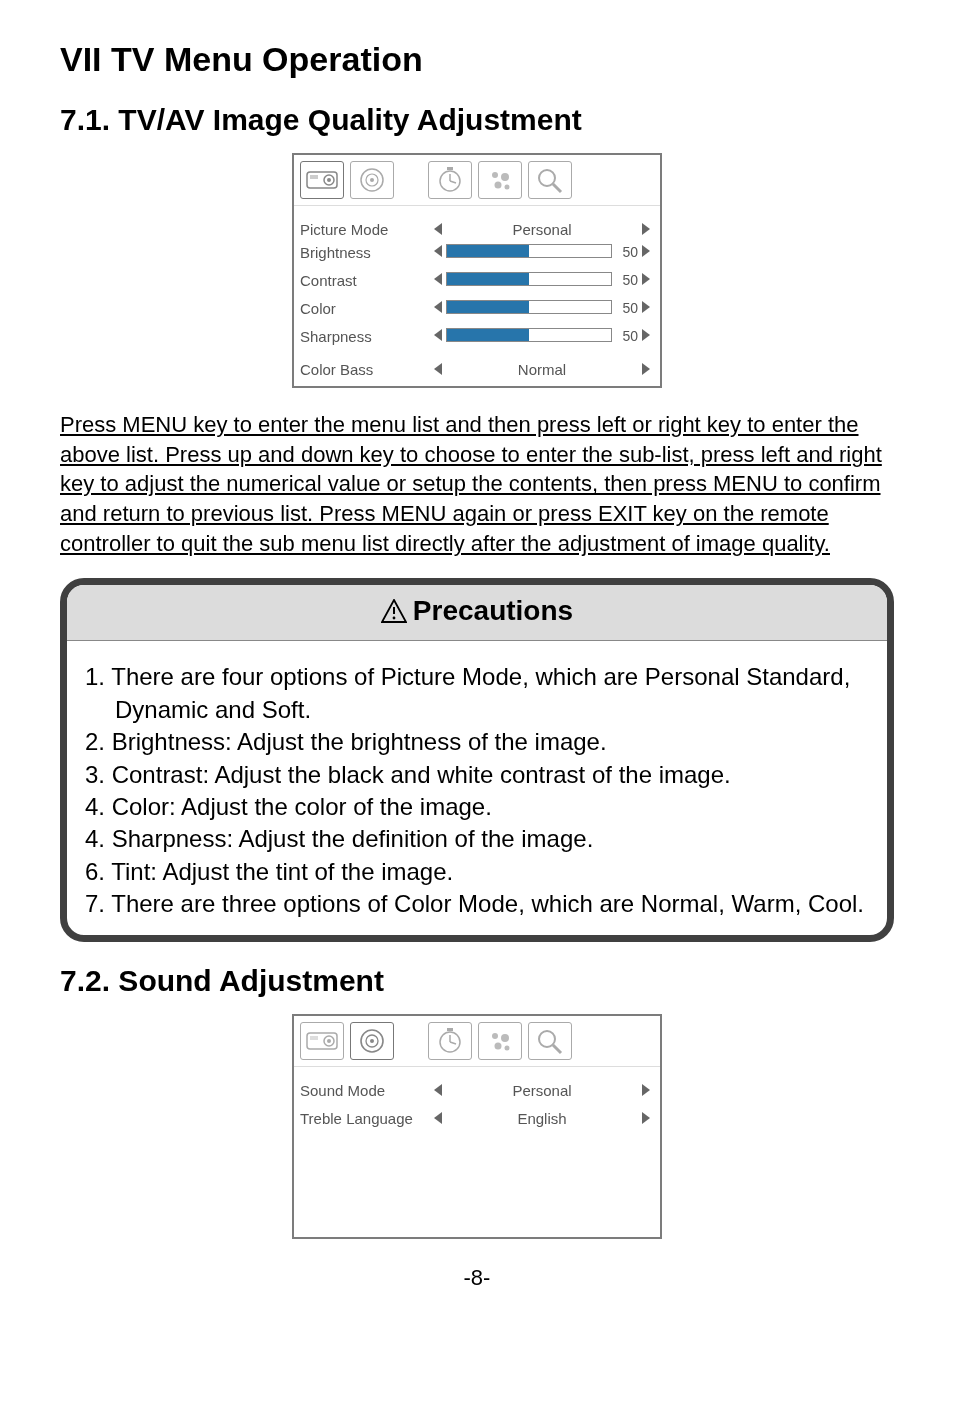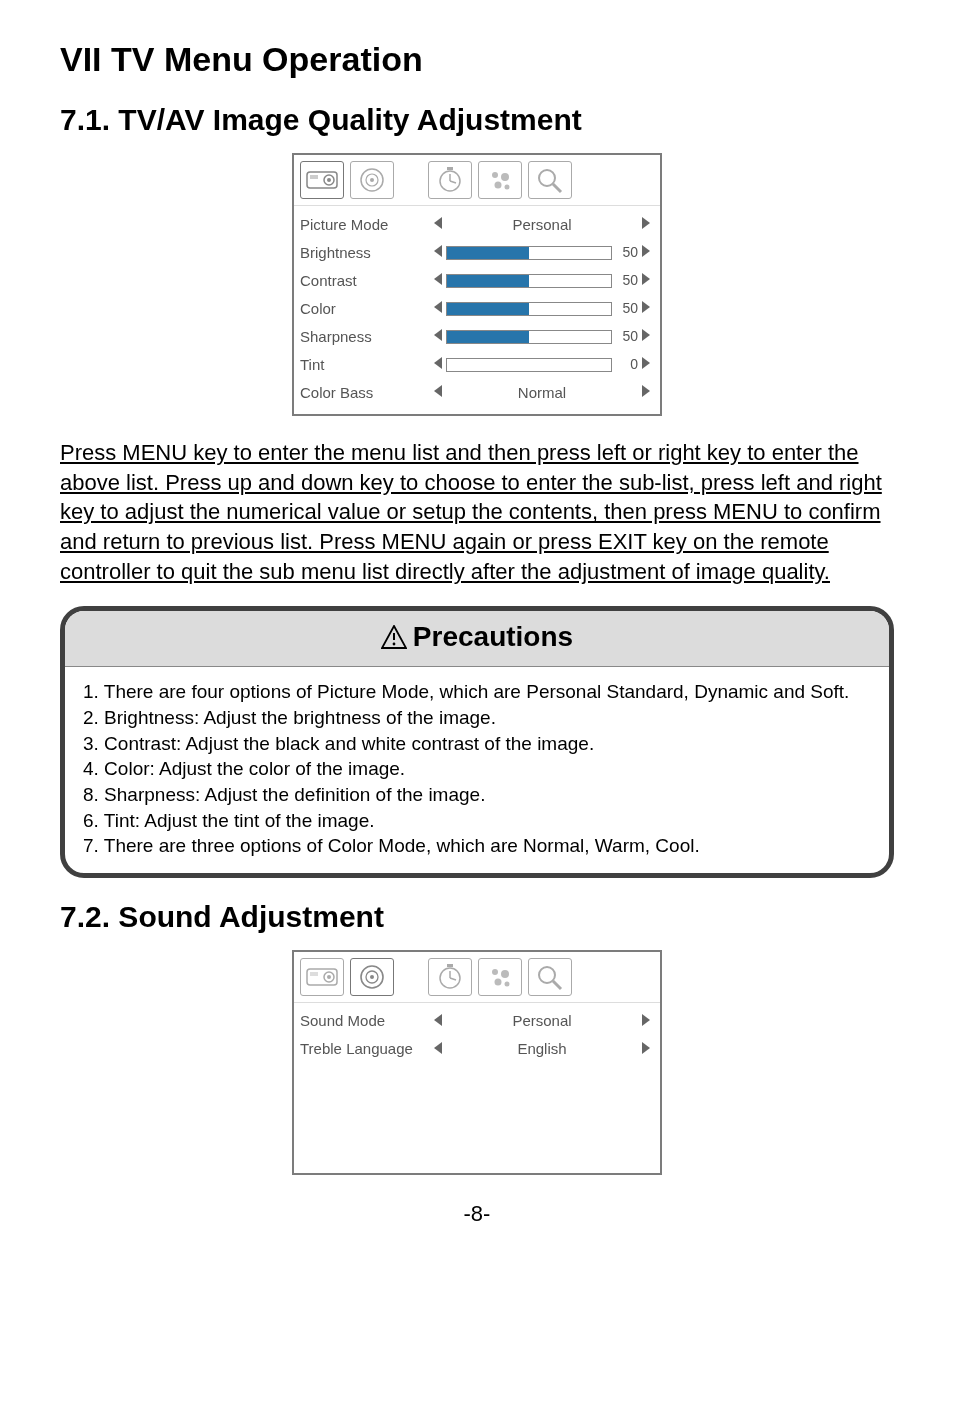--- a/index.html
+++ b/index.html
@@ -8,47 +8,47 @@
     .title { font-size: 34px; font-weight: bold; margin-bottom: 24px; }
     .subtitle { font-size: 30px; font-weight: bold; margin-bottom: 16px; }
 
     .menu-box { width: 370px; margin: 0 auto 22px auto; border: 2px solid #7c7c7c; background: #fff; }
     .icon-row { display: flex; padding: 6px; gap: 6px; border-bottom: 1px solid #ddd; align-items: center; }
     .icon-row .gap { width: 22px; }
     .icon-cell { border: 1px solid #aaa; border-radius: 3px; padding: 2px; display: flex; align-items: center; justify-content: center; width: 44px; height: 38px; }
     .icon-cell.selected { border: 1px solid #777; background: #fff; }
 
     .menu-body { padding: 4px 6px 8px 6px; }
-    .menu-item { display: flex; align-items: center; height: 28px; font-size: 15px; color: #555; }
+    .menu-item { display: flex; align-items: flex-end; height: 28px; font-size: 15px; color: #555; }
     .mi-label { flex: 0 0 130px; }
     .mi-left { flex: 0 0 16px; text-align: center; font-size: 14px; }
     .mi-right { flex: 0 0 16px; text-align: center; font-size: 14px; }
 
     .bar-wrap { position: relative; height: 14px; width: 100%; border: 1px solid #888; display: flex; align-items: stretch; }
     .bar-fill { height: 100%; background: #2775ab; }
 
     .menu-item .mi-val-text { flex: 1; text-align: center; }
 
     .para { font-size: 22px; line-height: 1.35; margin-bottom: 20px; text-decoration: underline; }
 
-    .precaution-box { border: 5px solid #404040; border-radius: 24px; overflow: hidden; margin-bottom: 22px; }
+    .precaution-box { border: 7px solid #404040; border-radius: 24px; overflow: hidden; margin-bottom: 22px; }
     .precaution-head { background: #dcdcdc; text-align: center; font-size: 28px; font-weight: bold; padding: 10px 0; border-bottom: 1px solid #888; }
-    .precaution-body { padding: 12px 18px 14px 18px; font-size: 19px; line-height: 1.35; }
+    .precaution-body { padding: 20px 18px 14px 18px; font-size: 24px; line-height: 1.35; }
     .precaution-body .li { padding-left: 30px; text-indent: -30px; }
 
     .page-num { text-align: center; font-size: 22px; margin-top: 26px; }
 
     .tri-l { display: inline-block; width: 0; height: 0; border-top: 6px solid transparent; border-bottom: 6px solid transparent; border-right: 8px solid #666; }
     .tri-r { display: inline-block; width: 0; height: 0; border-top: 6px solid transparent; border-bottom: 6px solid transparent; border-left: 8px solid #666; }
     .warn-icon { display: inline-block; vertical-align: -3px; margin-right: 6px; }
 
     .bar-row .mi-left, .bar-row .mi-right { font-size: 12px; }
     .bar-row { align-items: center; }
 
-    .bar-block { display: flex; align-items: flex-end; flex: 1; gap: 4px; }
+    .bar-block { display: flex; align-items: flex-start; flex: 1; gap: 4px; }
     .bar-block .bar-wrap { flex: 1; }
     .bar-block .num { width: 22px; text-align: right; font-size: 14px; color: #555; }
   </style>
 </head>
 <body>
 
 <div class="title">VII  TV Menu Operation</div>
 
 <div class="subtitle">7.1. TV/AV Image Quality Adjustment</div>
 
@@ -137,31 +137,20 @@
       <div class="mi-label">Sharpness</div>
       <div class="mi-left"><span class="tri-l"></span></div>
       <div class="bar-block">
         <div class="bar-wrap">
             <div class="bar-fill" style="width:50%"></div>
           </div>
         <div class="num">50</div>
       </div>
       <div class="mi-right"><span class="tri-r"></span></div>
     </div>
-    <div class="menu-item bar-row">
-      <div class="mi-label">Tint</div>
-      <div class="mi-left"><span class="tri-l"></span></div>
-      <div class="bar-block">
-        <div class="bar-wrap">
-            <div class="bar-fill" style="width:0%"></div>
-          </div>
-        <div class="num">0</div>
-      </div>
-      <div class="mi-right"><span class="tri-r"></span></div>
-    </div>
     <div class="menu-item">
       <div class="mi-label">Color Bass</div>
       <div class="mi-left"><span class="tri-l"></span></div>
       <div class="mi-val-text">Normal</div>
       <div class="mi-right"><span class="tri-r"></span></div>
     </div>
   </div>
 </div>
 
 <div class="para">Press MENU key to enter the menu list and then press left or right key to enter the above list. Press up and down key to choose to enter the sub-list, press left and right key to adjust the numerical value or setup the contents, then press MENU to confirm and return to previous list. Press MENU again or press EXIT key on the remote controller to quit the sub menu list directly after the adjustment of image quality.</div>
@@ -174,21 +163,21 @@
           <line x1="13" y1="8" x2="13" y2="15" stroke="#000" stroke-width="2"></line>
           <circle cx="13" cy="19" r="1.4" fill="#000"></circle>
         </svg>
     </span><span>Precautions</span>
   </div>
   <div class="precaution-body">
     <div class="li">1. There are four options of Picture Mode, which are Personal Standard, Dynamic and Soft.</div>
     <div class="li">2. Brightness: Adjust the brightness of the image.</div>
     <div class="li">3. Contrast: Adjust the black and white contrast of the image.</div>
     <div class="li">4. Color: Adjust the color of the image.</div>
-    <div class="li">8. Sharpness: Adjust the definition of the image.</div>
+    <div class="li">4. Sharpness: Adjust the definition of the image.</div>
     <div class="li">6. Tint: Adjust the tint of the image.</div>
     <div class="li">7. There are three options of Color Mode, which are Normal, Warm, Cool.</div>
   </div>
 </div>
 
 <div class="subtitle">7.2. Sound Adjustment</div>
 
 <div class="menu-box">
   <div class="icon-row">
     <div class="icon-cell">

